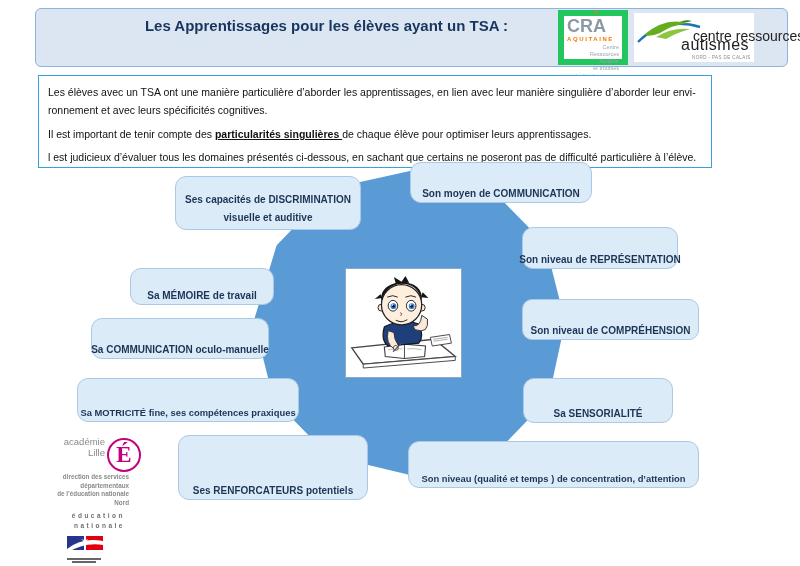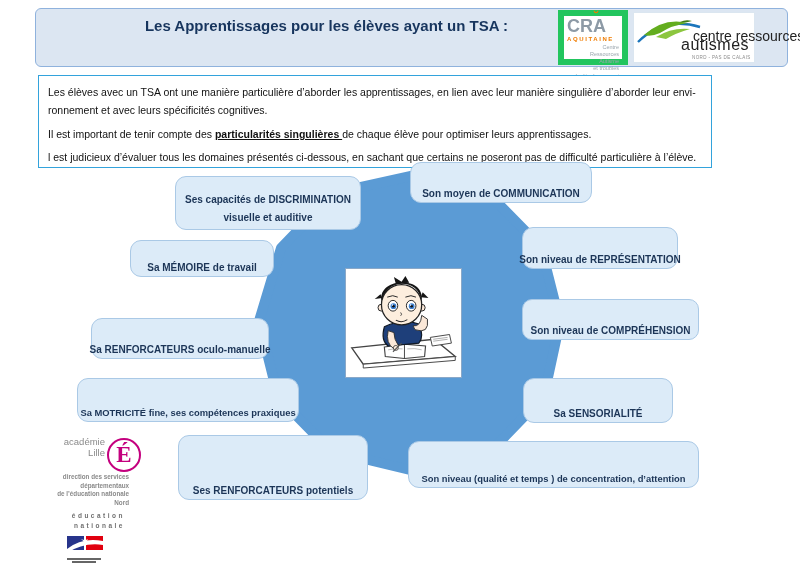--- a/index.html
+++ b/index.html
@@ -47,21 +47,21 @@
   
   .bubble{position:absolute;background:#dcebf8;border:1.8px solid #aac9e6;border-radius:11px;
           box-sizing:border-box;display:flex;flex-direction:column;align-items:center;justify-content:flex-end;
           text-align:center;font-weight:bold;font-size:10px;color:#1c3557;padding:3px 8px;}
   .bubble span{white-space:nowrap;}
   .b1{left:175px;top:176px;width:186px;height:54px;}
   .b1 span{display:block;line-height:1.1;margin:3.5px 0;}
   .b2{left:410px;top:162px;width:182px;height:41px;}
   .b3{left:522px;top:227px;width:156px;height:42px;}
   .b4{left:522px;top:299px;width:177px;height:41px;border-radius:10px;}
-  .b5{left:130px;top:240px;width:144px;height:37px;}
+  .b5{left:130px;top:268px;width:144px;height:37px;}
   .b6{left:91px;top:318px;width:178px;height:41px;}
   .b7{left:77px;top:378px;width:222px;height:44px;font-size:9.4px;}
   .b8{left:178px;top:435px;width:190px;height:65px;}
   .b9{left:523px;top:378px;width:150px;height:45px;}
   .b10{left:408px;top:441px;width:291px;height:47px;font-size:9.4px;}
 
   
   .acad{position:absolute;left:35px;top:436px;width:106px;color:#8a8a8a;}
   .acad-name{position:relative;text-align:right;padding-right:36px;font-size:9.5px;line-height:1.2;height:34px;}
   .acad-e{position:absolute;right:0;top:2px;width:30px;height:30px;border:2.6px solid #c4007e;
@@ -186,21 +186,21 @@
   <div class="bubble b3">
     <span>Son niveau de REPRÉSENTATION</span>
   </div>
   <div class="bubble b4">
     <span>Son niveau de COMPRÉHENSION</span>
   </div>
   <div class="bubble b5">
     <span>Sa MÉMOIRE de travail</span>
   </div>
   <div class="bubble b6">
-    <span>Sa RENFORCATEURS oculo-manuelle</span>
+    <span>Sa COMMUNICATION oculo-manuelle</span>
   </div>
   <div class="bubble b7">
     <span>Sa MOTRICITÉ fine, ses compétences praxiques</span>
   </div>
   <div class="bubble b8">
     <span>Ses RENFORCATEURS potentiels</span>
   </div>
   <div class="bubble b9">
     <span>Sa SENSORIALITÉ</span>
   </div>

